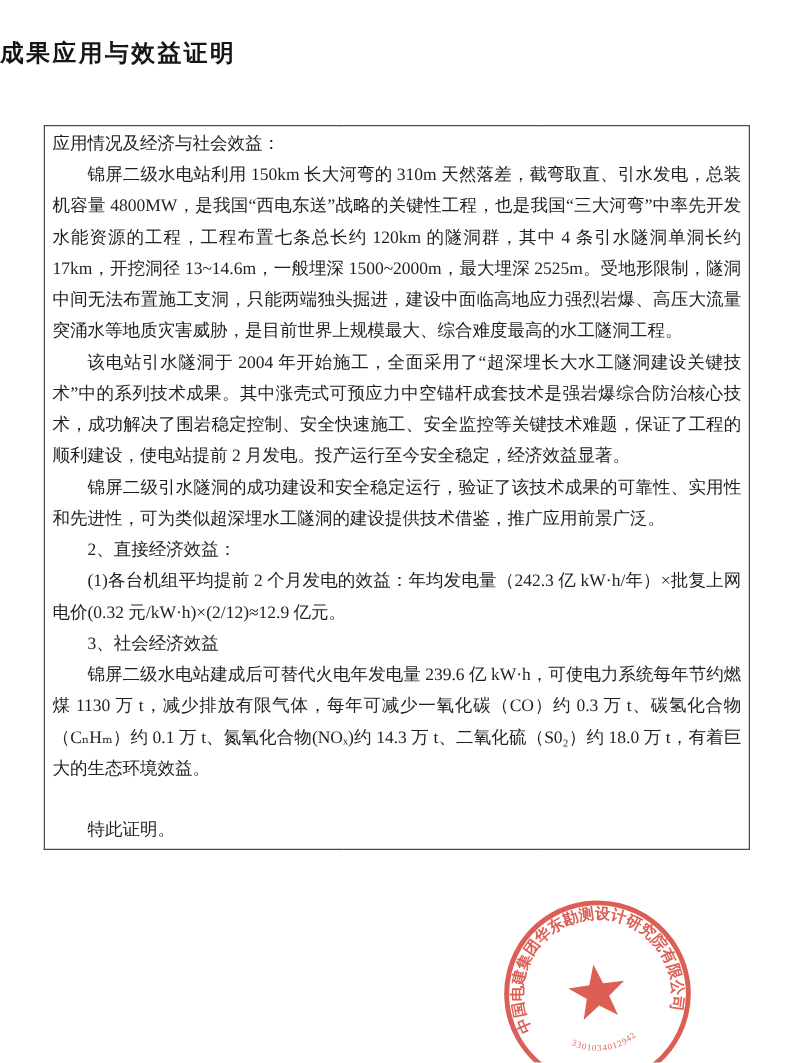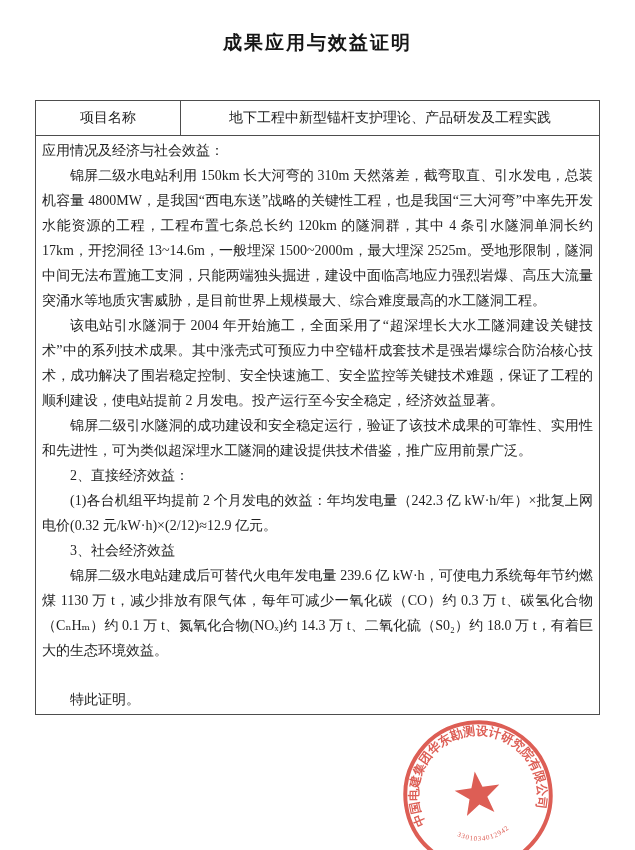--- a/index.html
+++ b/index.html
@@ -11,21 +11,20 @@
     color: #1f1f1f;
     font-family: "Liberation Serif", "DejaVu Serif", serif;
   }
   .page {
     position: relative;
     width: 635px;
     height: 850px;
   }
   .doc-title {
     margin-top: 30px;
-    text-align: center;
     font-size: 19px;
     font-weight: bold;
     letter-spacing: 2px;
     color: #161616;
   }
   table.cert-table {
     position: absolute;
     left: 35px;
     top: 70px;
     width: 565px;
@@ -73,24 +72,20 @@
 
   <table class="cert-table">
     <colgroup>
       <col style="width:145px">
         <col style="width:95px">
         <col style="width:158px">
         <col style="width:167px">
     </colgroup>
     <tbody>
       <tr>
-        <td>项目名称</td>
-        <td colspan="3">地下工程中新型锚杆支护理论、产品研发及工程实践</td>
-      </tr>
-      <tr>
         <td colspan="4" class="big-cell">
           <div class="body-text">
             <p class="no-indent">应用情况及经济与社会效益：</p>
             <p>锦屏二级水电站利用 150km 长大河弯的 310m 天然落差，截弯取直、引水发电，总装机容量 4800MW，是我国“西电东送”战略的关键性工程，也是我国“三大河弯”中率先开发水能资源的工程，工程布置七条总长约 120km 的隧洞群，其中 4 条引水隧洞单洞长约 17km，开挖洞径 13~14.6m，一般埋深 1500~2000m，最大埋深 2525m。受地形限制，隧洞中间无法布置施工支洞，只能两端独头掘进，建设中面临高地应力强烈岩爆、高压大流量突涌水等地质灾害威胁，是目前世界上规模最大、综合难度最高的水工隧洞工程。</p>
             <p>该电站引水隧洞于 2004 年开始施工，全面采用了“超深埋长大水工隧洞建设关键技术”中的系列技术成果。其中涨壳式可预应力中空锚杆成套技术是强岩爆综合防治核心技术，成功解决了围岩稳定控制、安全快速施工、安全监控等关键技术难题，保证了工程的顺利建设，使电站提前 2 月发电。投产运行至今安全稳定，经济效益显著。</p>
             <p>锦屏二级引水隧洞的成功建设和安全稳定运行，验证了该技术成果的可靠性、实用性和先进性，可为类似超深埋水工隧洞的建设提供技术借鉴，推广应用前景广泛。</p>
             <p>2、直接经济效益：</p>
             <p>(1)各台机组平均提前 2 个月发电的效益：年均发电量（242.3 亿 kW·h/年）×批复上网电价(0.32 元/kW·h)×(2/12)≈12.9 亿元。</p>
             <p>3、社会经济效益</p>
             <p>锦屏二级水电站建成后可替代火电年发电量 239.6 亿 kW·h，可使电力系统每年节约燃煤 1130 万 t，减少排放有限气体，每年可减少一氧化碳（CO）约 0.3 万 t、碳氢化合物（CₙHₘ）约 0.1 万 t、氮氧化合物(NOₓ)约 14.3 万 t、二氧化硫（S0₂）约 18.0 万 t，有着巨大的生态环境效益。</p>

